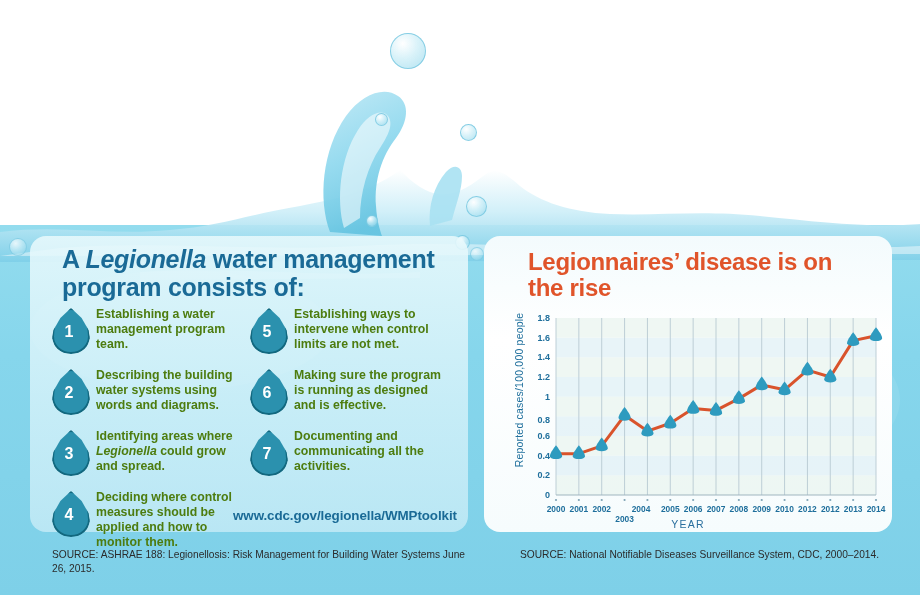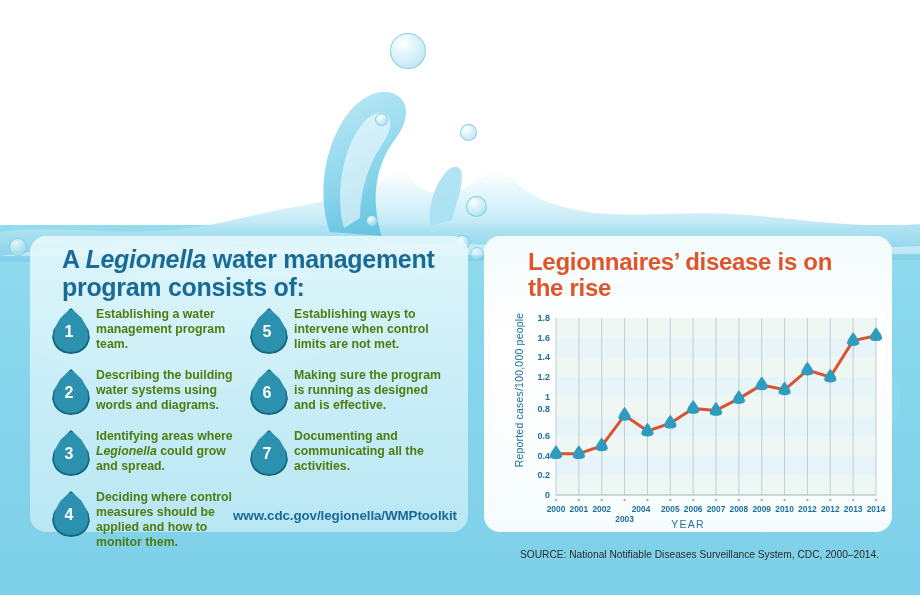--- a/index.html
+++ b/index.html
@@ -190,21 +190,21 @@
   <div class="chart-title">Legionnaires’ disease is on the rise</div>
 
   <div class="plot-wrap">
     <div class="ylab">Reported cases/100,000 people</div>
     <div class="xlab">YEAR</div>
     <div id="yticks">
         <div class="ytick" style="top: 259px; right: 342px;">0</div>
         <div class="ytick" style="top: 239.333px; right: 342px;">0.2</div>
         <div class="ytick" style="top: 219.667px; right: 342px;">0.4</div>
         <div class="ytick" style="top: 200px; right: 342px;">0.6</div>
-        <div class="ytick" style="top: 173px; right: 342px;">0.8</div>
+        <div class="ytick" style="top: 184px; right: 342px;">0.8</div>
         <div class="ytick" style="top: 160.667px; right: 342px;">1</div>
         <div class="ytick" style="top: 141px; right: 342px;">1.2</div>
         <div class="ytick" style="top: 121.333px; right: 342px;">1.4</div>
         <div class="ytick" style="top: 101.667px; right: 342px;">1.6</div>
         <div class="ytick" style="top: 82px; right: 342px;">1.8</div>
       </div>
     <div id="xticks">
         <div class="xtick" style="left: 72px; top: 268px;">2000</div>
         <div class="xtick" style="left: 94.8571px; top: 268px;">2001</div>
         <div class="xtick" style="left: 117.714px; top: 268px;">2002</div>
@@ -334,15 +334,16 @@
                   363.06685714285715 107.31666666666668 C362.9428571428572 105.96666666666667 363.8728571428572 102.99666666666667
                   369.14285714285717 96.24666666666667 Z" fill="#2e9bbf"></path>
         <path d="M392 91.32999999999998 C397.27 98.07999999999998 398.2 101.04999999999998
                   398.076 102.39999999999999 C397.58 104.28999999999999 395.1 105.1
                   392 105.1 C388.9 105.1 386.42 104.28999999999999
                   385.924 102.39999999999999 C385.8 101.04999999999998 386.73 98.07999999999998
                   392 91.32999999999998 Z" fill="#2e9bbf"></path>
       </svg>
   </div>
 
+  <div class="src src-left">SOURCE: ASHRAE 188: Legionellosis: Risk Management for Building Water Systems June 26, 2015.</div>
   <div class="src src-right">SOURCE: National Notifiable Diseases Surveillance System, CDC, 2000–2014.</div>
 
 </div>
 
 </body></html>

